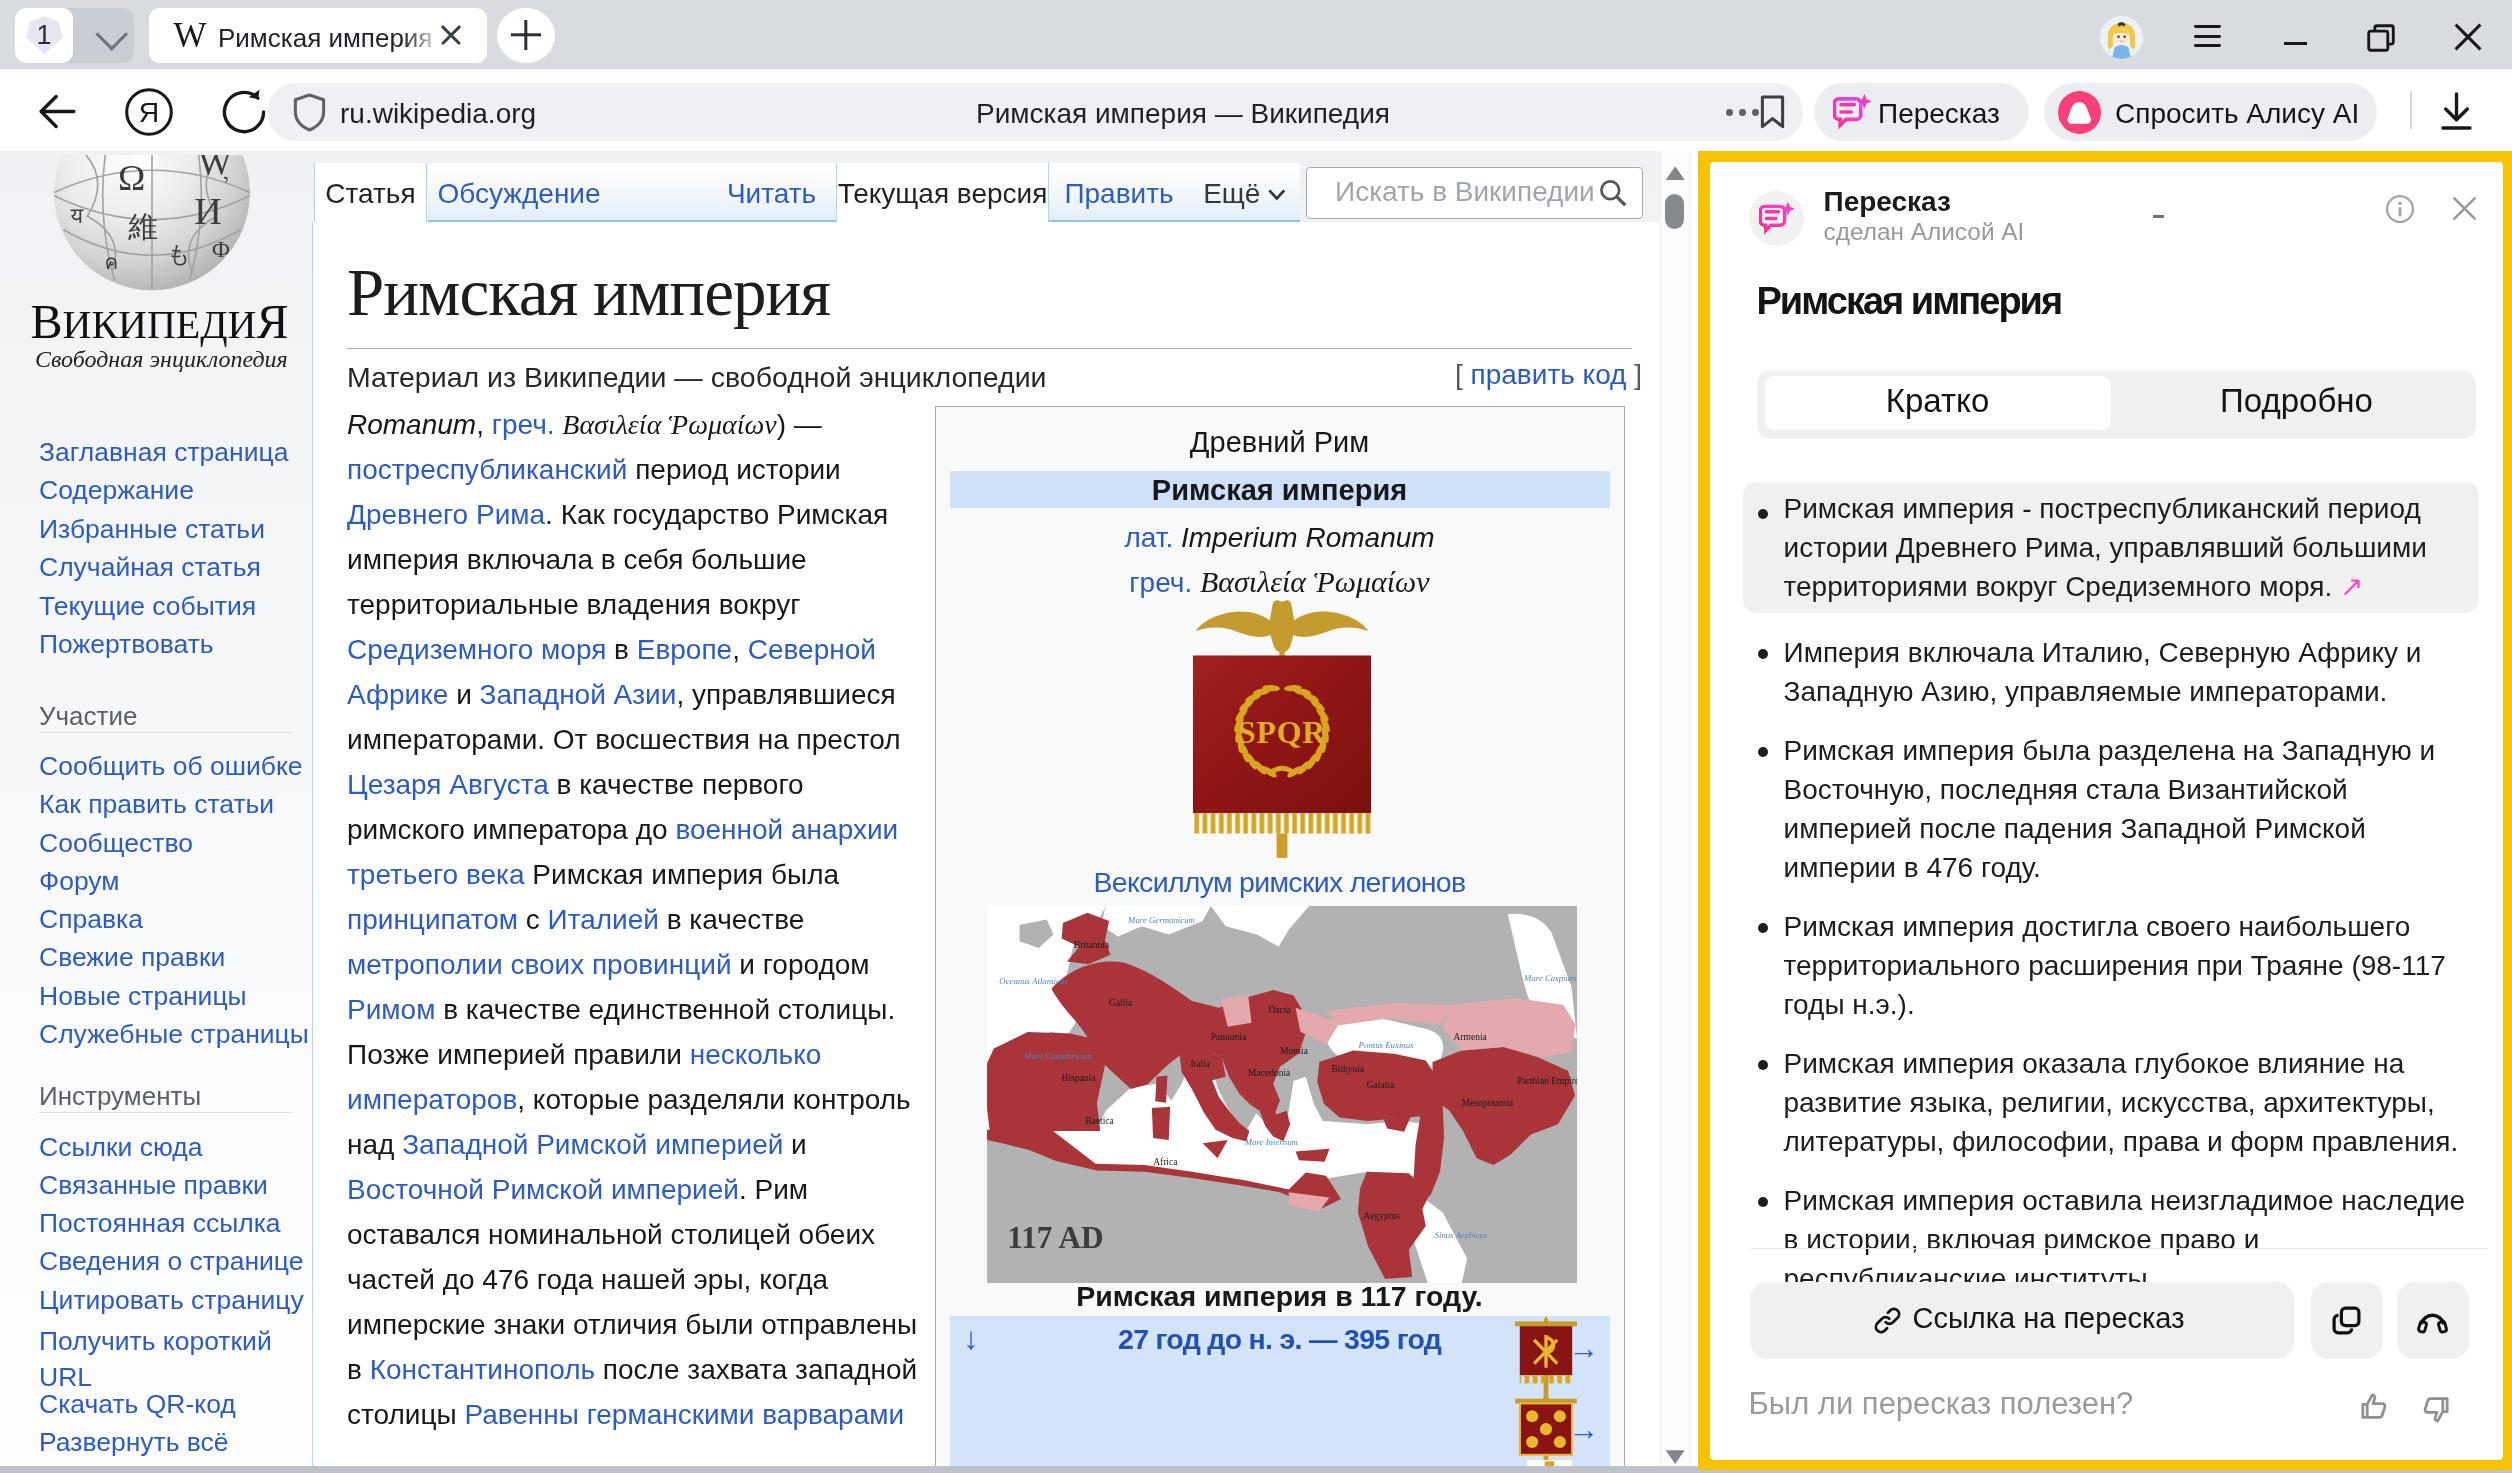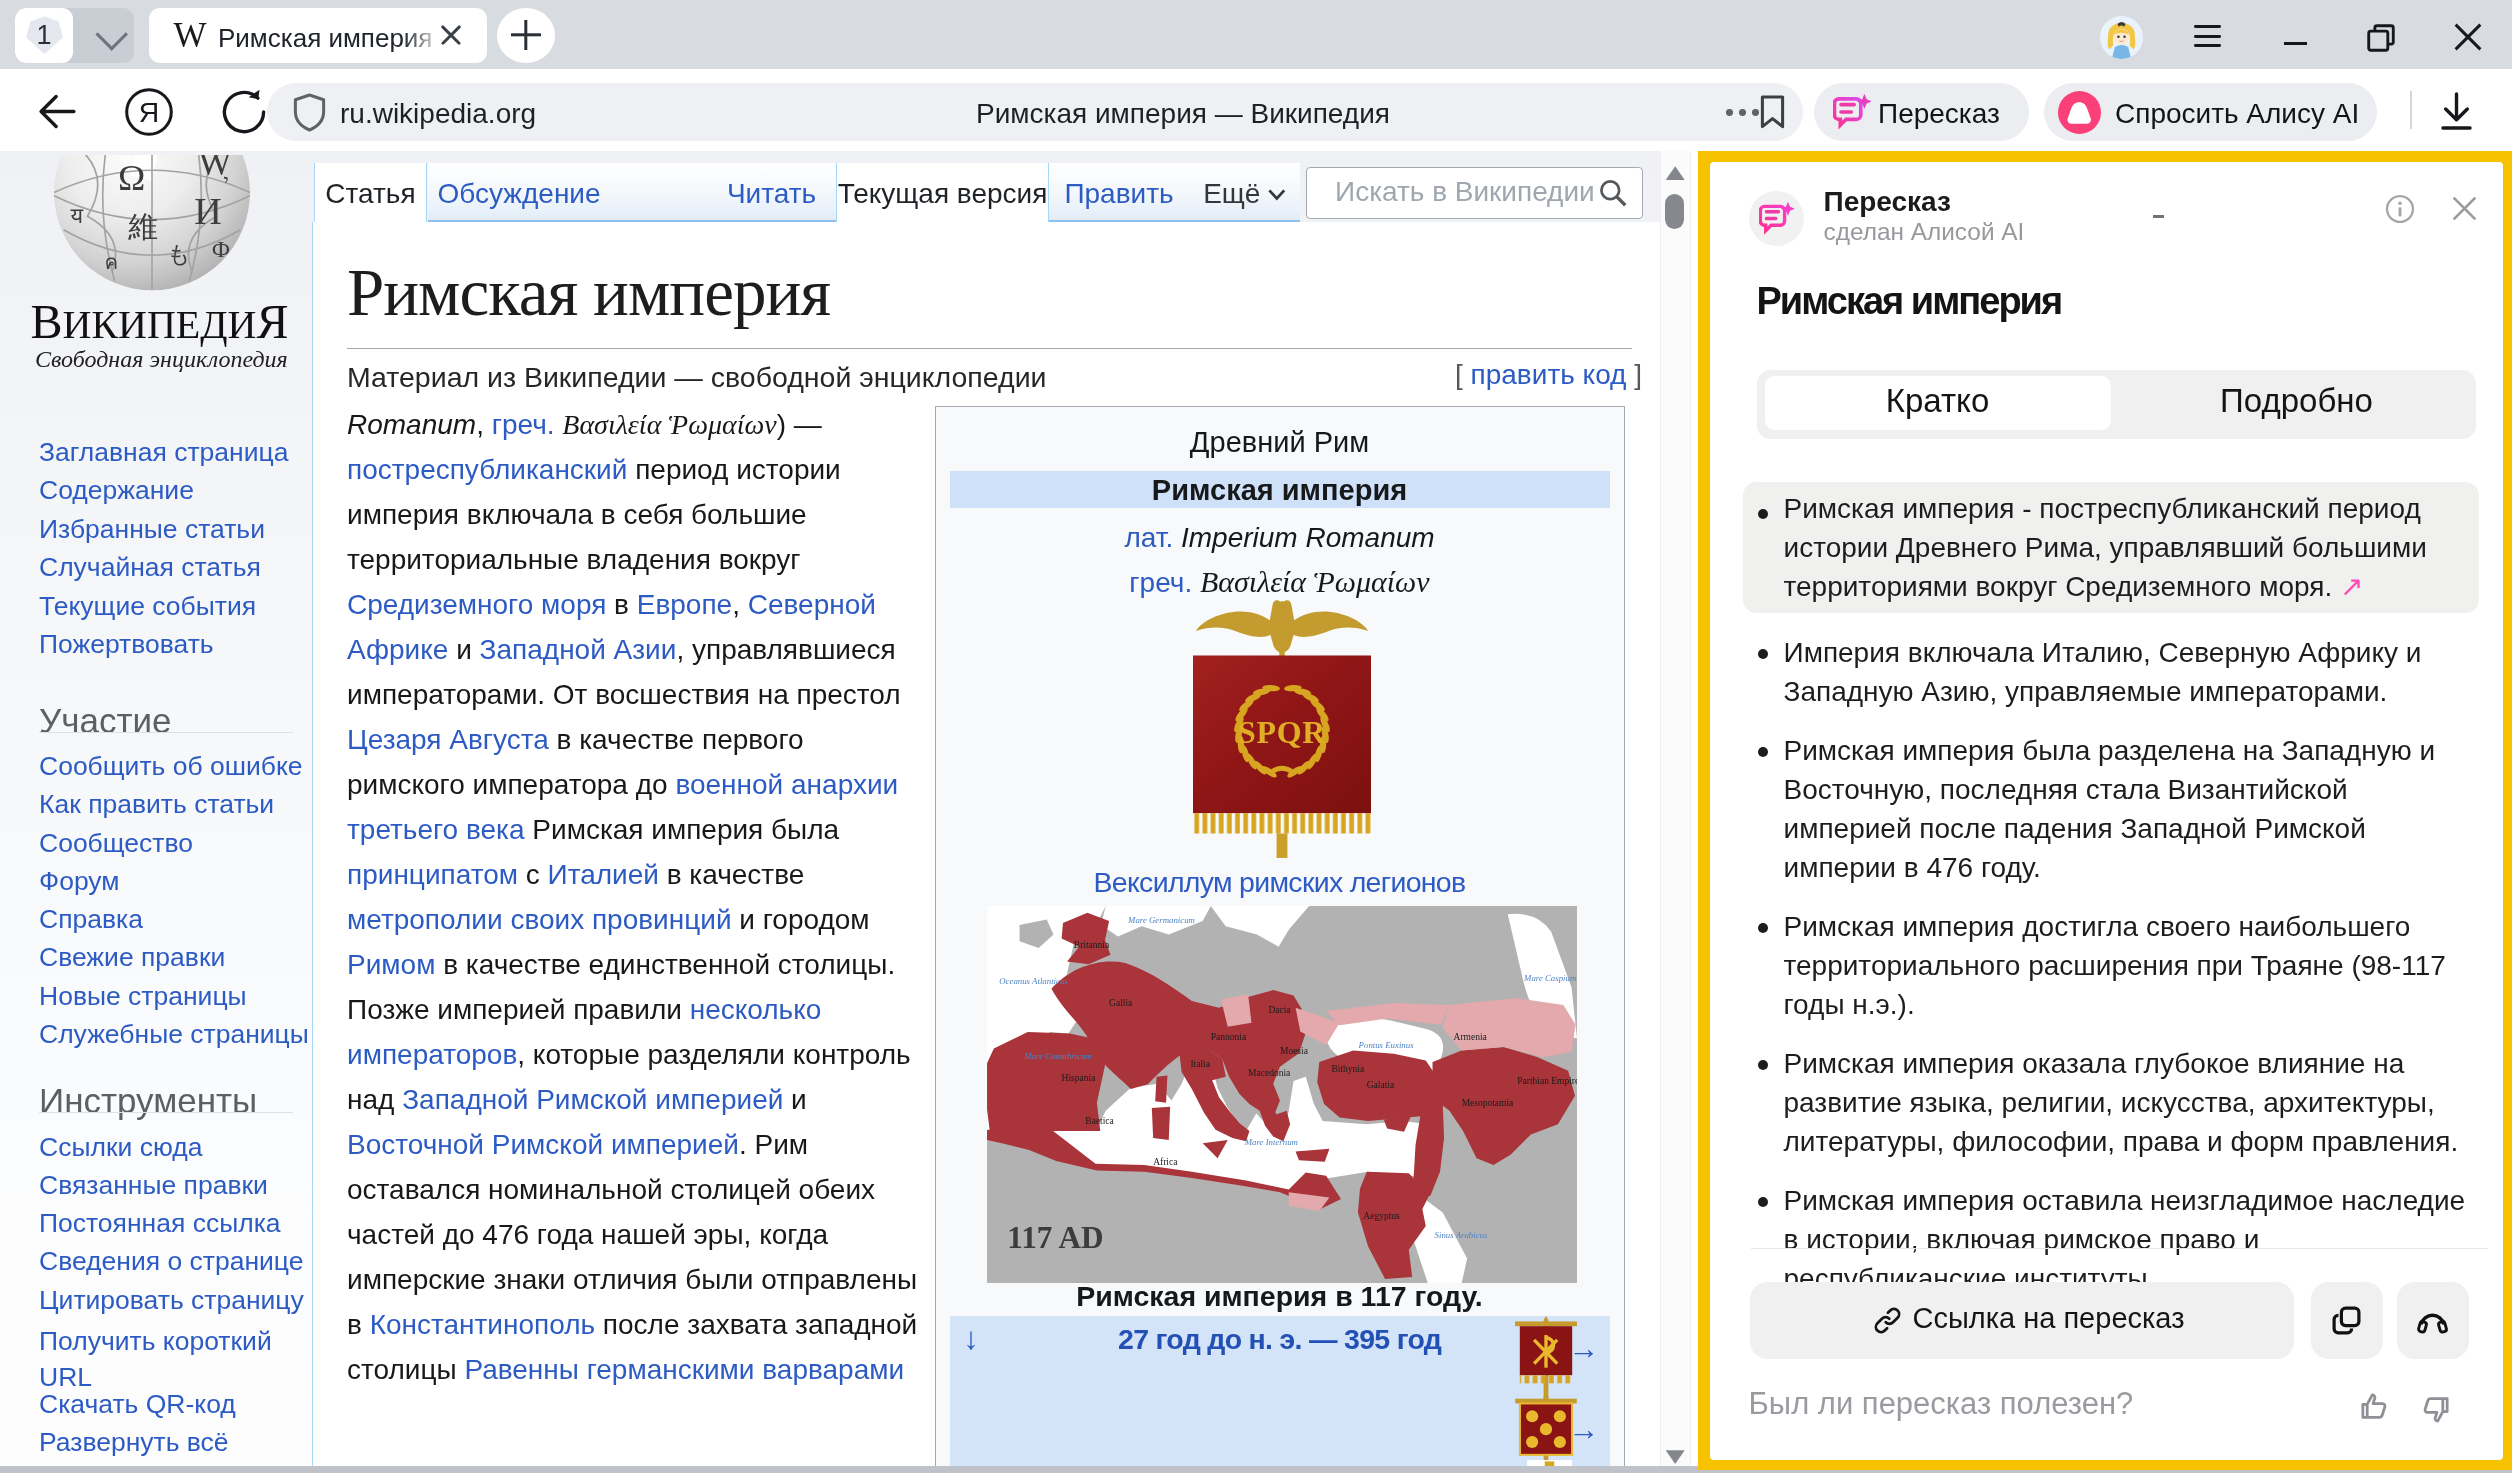--- a/index.html
+++ b/index.html
@@ -44,21 +44,21 @@
 .wtab{position:absolute;top:12.2px;height:59px;background:linear-gradient(180deg,#ffffff 0%,#f3f7fb 55%,#e2edf8 100%);border-bottom:2px solid #8ec2ee;box-sizing:border-box;}
 .wtab.on{background:#fff;border-bottom:none;border-left:0.7px solid #a7d7f9;border-right:0.7px solid #a7d7f9;}
 .wtab span{display:block;margin-top:15px;text-align:center;font-size:28px;white-space:nowrap;}
 .blue{color:#2d5bc4;}
 .wsearch{position:absolute;left:1306px;top:15.6px;width:337px;height:52px;box-sizing:border-box;border:1.4px solid #a2a9b1;border-radius:4.1px;background:#fff;}
 .wsearch span{position:absolute;left:28px;top:8.8px;font-size:28px;color:#9fa6ad;}
 #vsb{position:absolute;left:1660px;top:151px;width:28.5px;height:1315px;background:#fbfbfc;border-left:0.7px solid #efefef;border-right:0.7px solid #efefef;}
 #hsbar{position:absolute;left:0;top:1466px;width:2512px;height:8.1px;background:#bfc3c9;}
 #sidebar{position:absolute;left:0;top:0;width:312px;height:1317px;}
 .snav{position:absolute;font-size:26.5px;color:#2d5bc4;white-space:nowrap;}
-.shead{position:absolute;font-size:35px;color:#5b6065;white-space:nowrap;}
+.shead{position:absolute;font-size:26px;color:#5b6065;white-space:nowrap;}
 .sline{position:absolute;left:39px;width:254px;height:1.4px;background:#dde0e4;}
 
 #artTitle{position:absolute;left:347px;top:103px;font-family:"Liberation Serif",serif;font-size:67px;letter-spacing:-1px;color:#1b1d1f;}
 #hr1{position:absolute;left:347px;top:197px;width:1285px;height:1.4px;background:#a2a9b1;}
 #subline{position:absolute;left:347px;top:210px;font-size:28.5px;color:#252729;}
 #editcode{position:absolute;left:1330px;top:208px;width:312px;font-size:28px;text-align:right;color:#54595d;}
 #lead{position:absolute;left:347px;top:251px;width:570px;font-size:28px;line-height:45px;color:#17181a;}
 #lead .ln{white-space:nowrap;}
 a.wl{color:#2d5bc4;text-decoration:none;}
 
@@ -274,20 +274,21 @@
    <div class="snav" style="left:39px;top:1238px;">Скачать QR-код</div>
    <div class="snav" style="left:39px;top:1276px;">Развернуть всё</div>
   </div>
   <div id="artTitle">Римская империя</div>
   <div id="hr1"></div>
   <div id="subline">Материал из Википедии — свободной энциклопедии</div>
   <div id="editcode"><span style="color:#54595d">[</span> <a class="wl">править код</a> <span style="color:#54595d">]</span></div>
   <div id="lead">
     <div class="ln"><i>Romanum</i>, <a class="wl">греч.</a> <span style="font-family:'Liberation Serif',serif;font-style:italic;">Βασιλεία Ῥωμαίων</span>) —</div>
     <div class="ln"><a class="wl">постреспубликанский</a> период истории</div>
+    <div class="ln"><a class="wl">Древнего Рима</a>. Как государство Римская</div>
     <div class="ln">империя включала в себя большие</div>
     <div class="ln">территориальные владения вокруг</div>
     <div class="ln"><a class="wl">Средиземного моря</a> в <a class="wl">Европе</a>, <a class="wl">Северной</a></div>
     <div class="ln"><a class="wl">Африке</a> и <a class="wl">Западной Азии</a>, управлявшиеся</div>
     <div class="ln">императорами. От восшествия на престол</div>
     <div class="ln"><a class="wl">Цезаря Августа</a> в качестве первого</div>
     <div class="ln">римского императора до <a class="wl">военной анархии</a></div>
     <div class="ln"><a class="wl">третьего века</a> Римская империя была</div>
     <div class="ln"><a class="wl">принципатом</a> с <a class="wl">Италией</a> в качестве</div>
     <div class="ln"><a class="wl">метрополии своих провинций</a> и городом</div>

